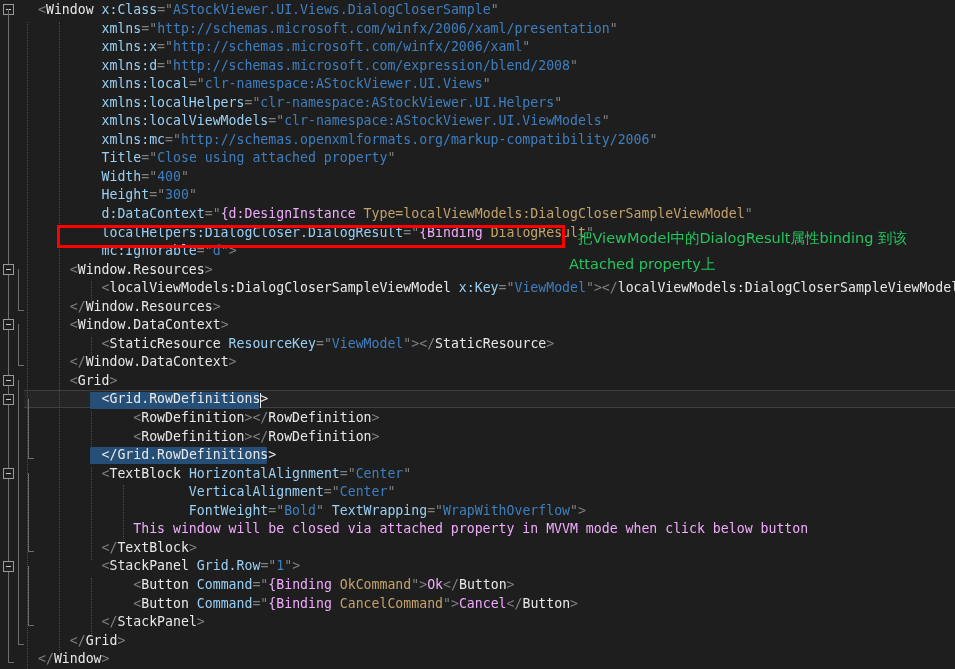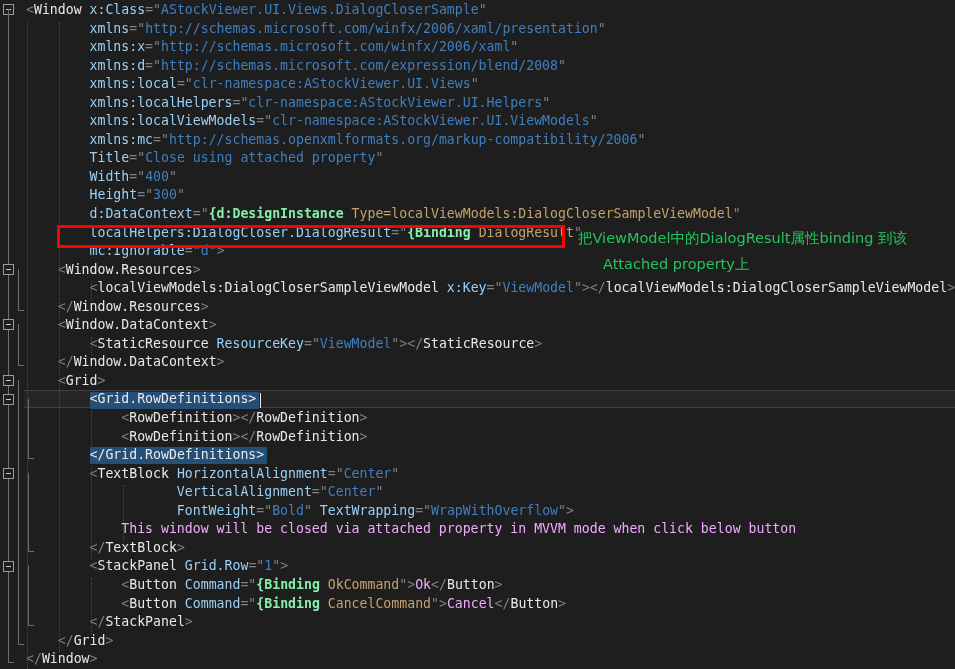--- a/index.html
+++ b/index.html
@@ -7,41 +7,41 @@
     width:955px;height:669px;overflow:hidden;
     background:#1e1e1e;
     font-family:"DejaVu Sans Mono","Liberation Mono",monospace;
   }
   #editor{
     position:relative;width:955px;height:669px;
     background:#1e1e1e;
   }
   
   .code{
-    position:absolute;top:0;left:0;
+    position:absolute;top:0;left:12px;
     width:830px;
     font-size:13.2px;
     line-height:18.55px;
     white-space:pre;
     color:#d4d4d4;
     letter-spacing:0px;
   }
   .ln{
     position:relative;
     height:18.55px;
     padding-left:0px;
     white-space:pre;
   }
   
   .pun{color:#808080;}            
   .tag{color:#e8e8e8;}
   .att{color:#9ad0f5;}
   .val{color:#3f7fbf;}
   .txt{color:#f0abfc;}
-  .mk{color:#86efac;font-weight:bold;}             
+  .mk{color:#f0abfc;}             
   .mkp{color:#c4a26a;}
   .sel{background:#264f78;color:#e8e8e8;}
   
   .gutter{
     position:absolute;left:0;top:0;width:40px;height:669px;
     background:#1e1e1e;
   }
   .collapse{
     position:absolute;width:11px;height:11px;
     border:1px solid #9a9a9a;background:#1e1e1e;
@@ -125,18 +125,18 @@
       <div class="vline" style="left: 28px; top: 472.75px; height: 78.2px;"></div>
       <div style="position: absolute; left: 28px; top: 550.95px; width: 6px; height: 1px; background: rgb(110, 110, 110);"></div>
       <div class="collapse" style="left: 3px; top: 560.5px;"></div>
       <div class="vline" style="left: 28px; top: 565.5px; height: 59.65px;"></div>
       <div style="position: absolute; left: 28px; top: 625.15px; width: 6px; height: 1px; background: rgb(110, 110, 110);"></div>
     </div>
 
   <div class="redbox" id="redbox" style="left: 57px; top: 224.6px; width: 508px; height: 23px;"></div>
 
   <div class="note" id="note1" style="left:578px;top:226px;">把ViewModel中的DialogResult属性binding 到该</div>
-  <div class="note" id="note2" style="left:603px;top:252px;">Attached property上</div>
+  <div class="note" id="note2" style="left:569px;top:252px;">Attached property上</div>
 
   <div class="caret" id="caret" style="left: 259.58px; top: 392.55px;"></div>
 <div class="sel" style="position: absolute; left: 90.16px; width: 168.42px; height: 17px; top: 391.55px; z-index: 1; border-radius: 1px;"></div>
     <div class="sel" style="position: absolute; left: 90.16px; width: 176.44px; height: 17px; top: 447.2px; z-index: 1; border-radius: 1px;"></div>
   </div>
 
 </body></html>

